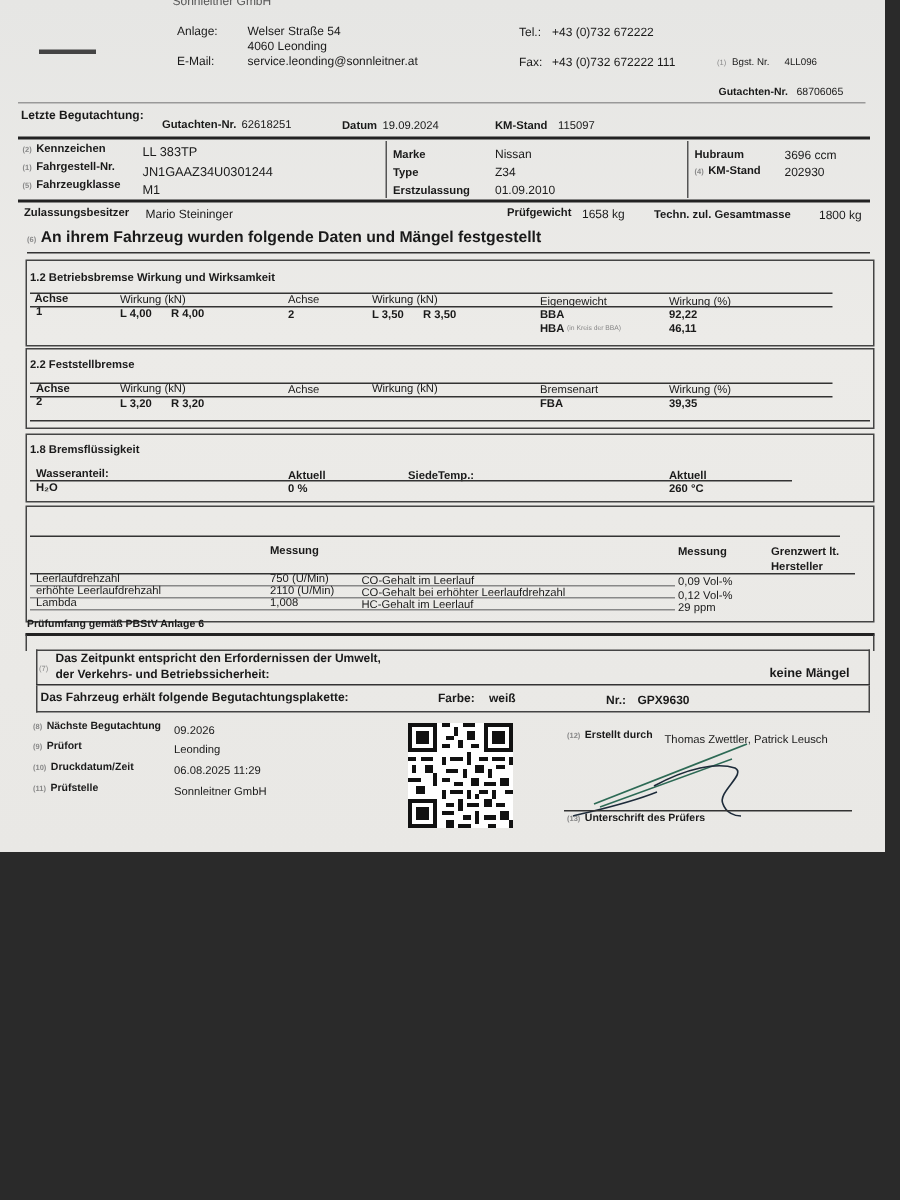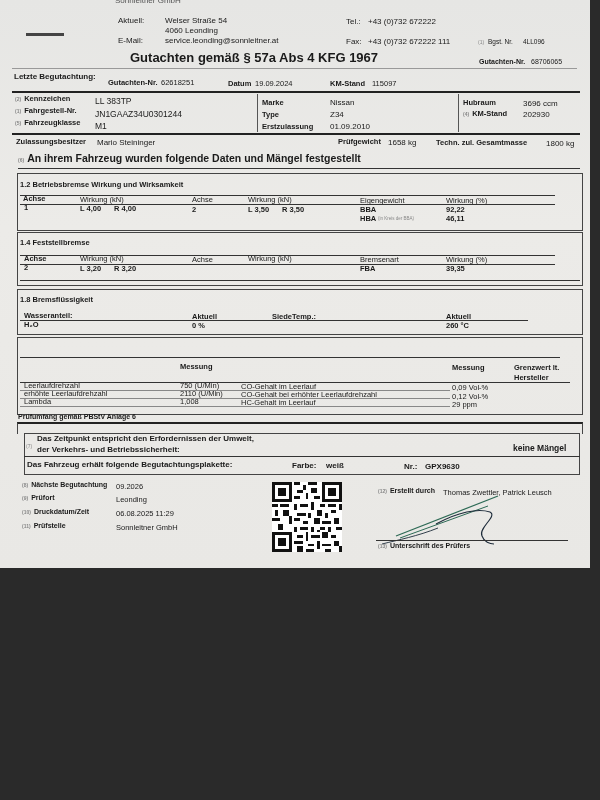--- a/index.html
+++ b/index.html
@@ -34,36 +34,35 @@
   .sig svg { position:absolute; }
 </style>
 </head>
 <body>
 
 <div class="paper">
 
   <div class="abs" style="left:115px;top:0px;font-size:8px;color:#555;transform:translateY(-4px);">Sonnleitner GmbH</div>
   <div class="abs" style="left:26px;top:33px;width:38px;height:3px;background:#444;"></div>
 
-  <div class="abs sm" style="left:118px;top:16px;">Aktuell:</div>
+  <div class="abs sm" style="left:118px;top:16px;">Anlage:</div>
   <div class="abs sm" style="left:165px;top:16px;">Welser Straße 54</div>
   <div class="abs sm" style="left:165px;top:26px;">4060 Leonding</div>
   <div class="abs sm" style="left:118px;top:36px;">E-Mail:</div>
   <div class="abs sm" style="left:165px;top:36px;">service.leonding@sonnleitner.at</div>
 
   <div class="abs sm" style="left:346px;top:17px;">Tel.:</div>
   <div class="abs sm" style="left:368px;top:17px;">+43 (0)732 672222</div>
   <div class="abs sm" style="left:346px;top:37px;">Fax:</div>
   <div class="abs sm" style="left:368px;top:37px;">+43 (0)732 672222 111</div>
 
   <div class="abs" style="left:478px;top:39px;font-size:5px;color:#888;">(1)</div>
   <div class="abs" style="left:488px;top:38px;font-size:6.5px;">Bgst. Nr.</div>
   <div class="abs" style="left:523px;top:38px;font-size:6.5px;">4LL096</div>
 
-  <div class="abs title" style="left:130px;top:50px;">Gutachten gemäß § 57a Abs 4 KFG 1967</div>
   <div class="abs" style="left:479px;top:58px;font-size:7px;font-weight:bold;">Gutachten-Nr.</div>
   <div class="abs" style="left:531px;top:58px;font-size:7px;">68706065</div>
 
   <div class="hr" style="left:12px;top:68px;width:565px;background:#999;"></div>
 
   <div class="abs b" style="left:14px;top:72px;font-size:8px;">Letzte Begutachtung:</div>
   <div class="abs b" style="left:108px;top:78px;font-size:7.5px;">Gutachten-Nr.</div>
   <div class="abs" style="left:161px;top:78px;font-size:7.5px;">62618251</div>
   <div class="abs b" style="left:228px;top:79px;font-size:7.5px;">Datum</div>
   <div class="abs" style="left:255px;top:79px;font-size:7.5px;">19.09.2024</div>
@@ -121,21 +120,21 @@
   <div class="abs td b" style="left:192px;top:205px;">2</div>
   <div class="abs td b" style="left:248px;top:205px;">L 3,50</div>
   <div class="abs td b" style="left:282px;top:205px;">R 3,50</div>
   <div class="abs td b" style="left:360px;top:205px;">BBA</div>
   <div class="abs td b" style="left:446px;top:205px;">92,22</div>
   <div class="abs td b" style="left:360px;top:214px;">HBA</div>
   <div class="abs" style="left:378px;top:216px;font-size:4.5px;color:#888;">(in Kreis der BBA)</div>
   <div class="abs td b" style="left:446px;top:214px;">46,11</div>
 
   <div class="box" style="left:17px;top:232px;width:564px;height:52px;"></div>
-  <div class="abs sect" style="left:20px;top:238px;">1.4 Feststellbremse</div>
+  <div class="abs sect" style="left:20px;top:238px;">2.2 Feststellbremse</div>
   <div class="hr" style="left:20px;top:255px;width:535px;"></div>
   <div class="abs th b" style="left:24px;top:254px;">Achse</div>
   <div class="abs th" style="left:80px;top:254px;">Wirkung (kN)</div>
   <div class="abs th" style="left:192px;top:255px;">Achse</div>
   <div class="abs th" style="left:248px;top:254px;">Wirkung (kN)</div>
   <div class="abs th" style="left:360px;top:255px;">Bremsenart</div>
   <div class="abs th" style="left:446px;top:255px;">Wirkung (%)</div>
   <div class="hr" style="left:20px;top:264px;width:535px;"></div>
   <div class="abs td b" style="left:24px;top:263px;">2</div>
   <div class="abs td b" style="left:80px;top:264px;">L 3,20</div>

